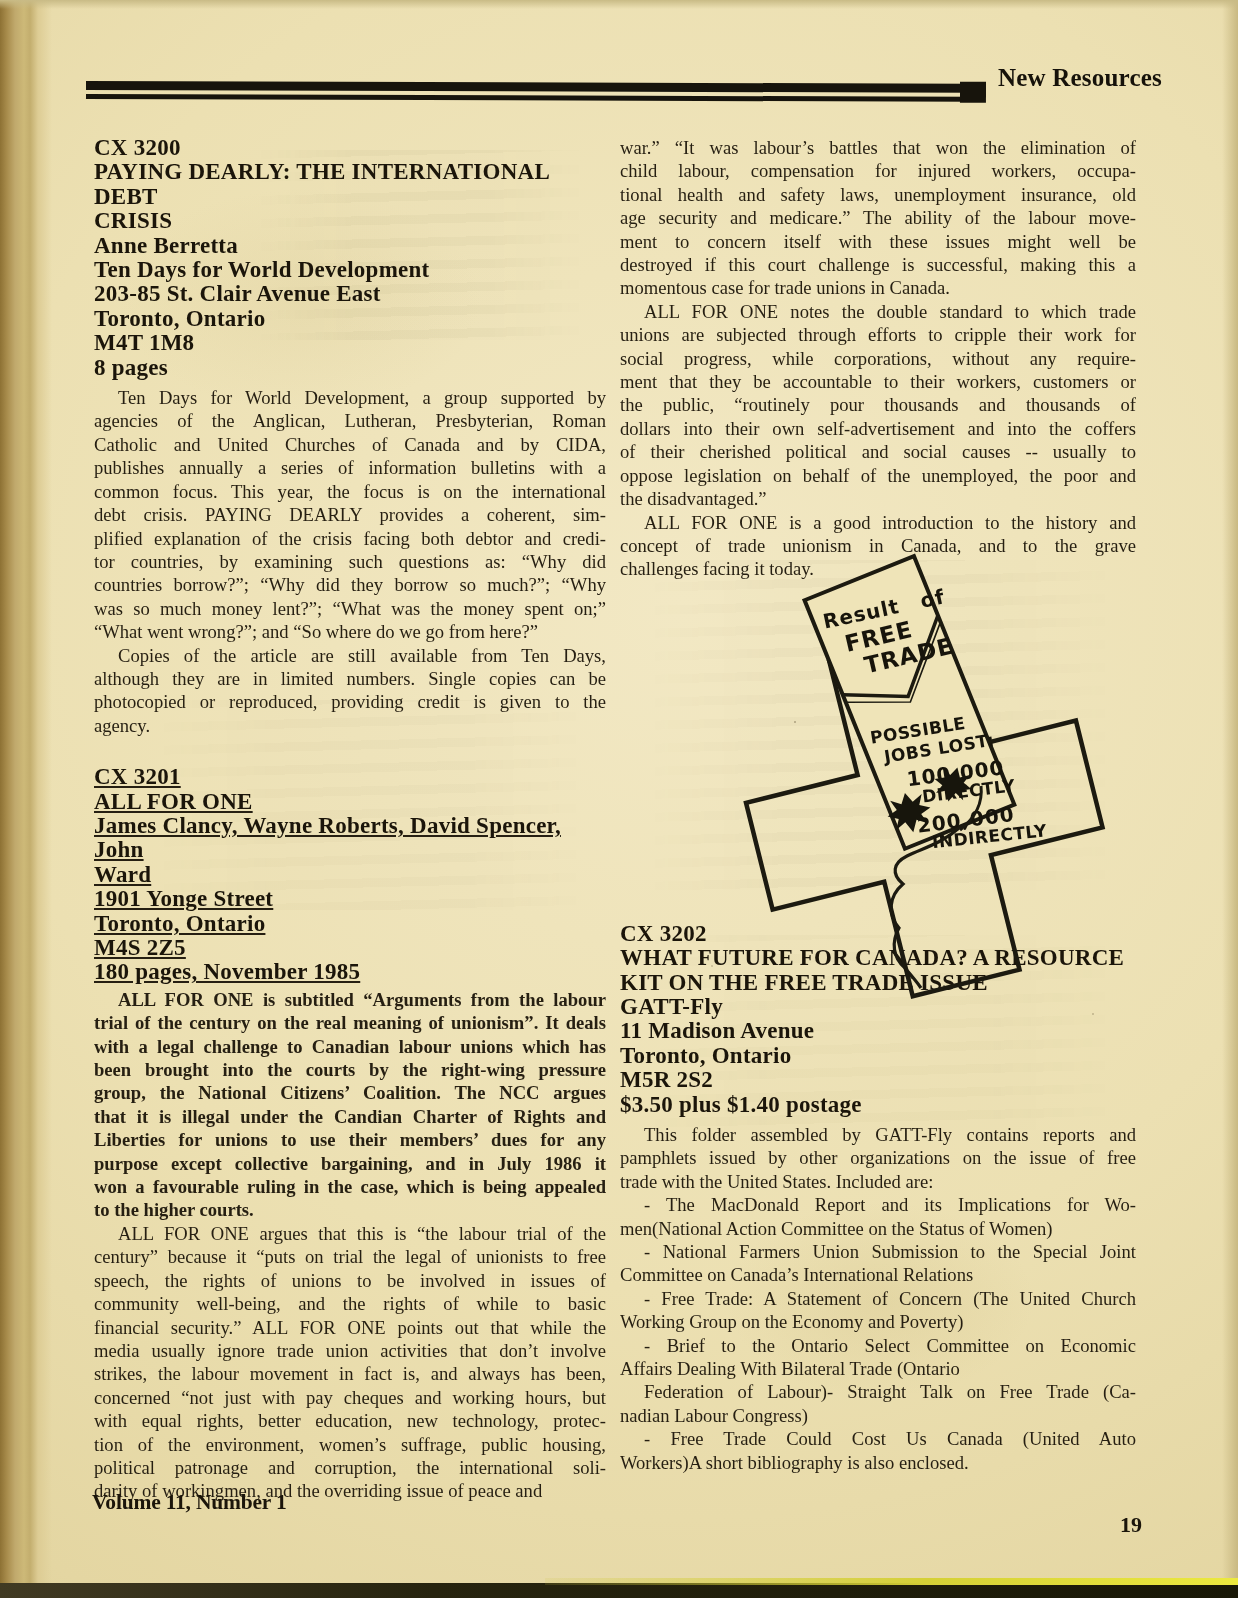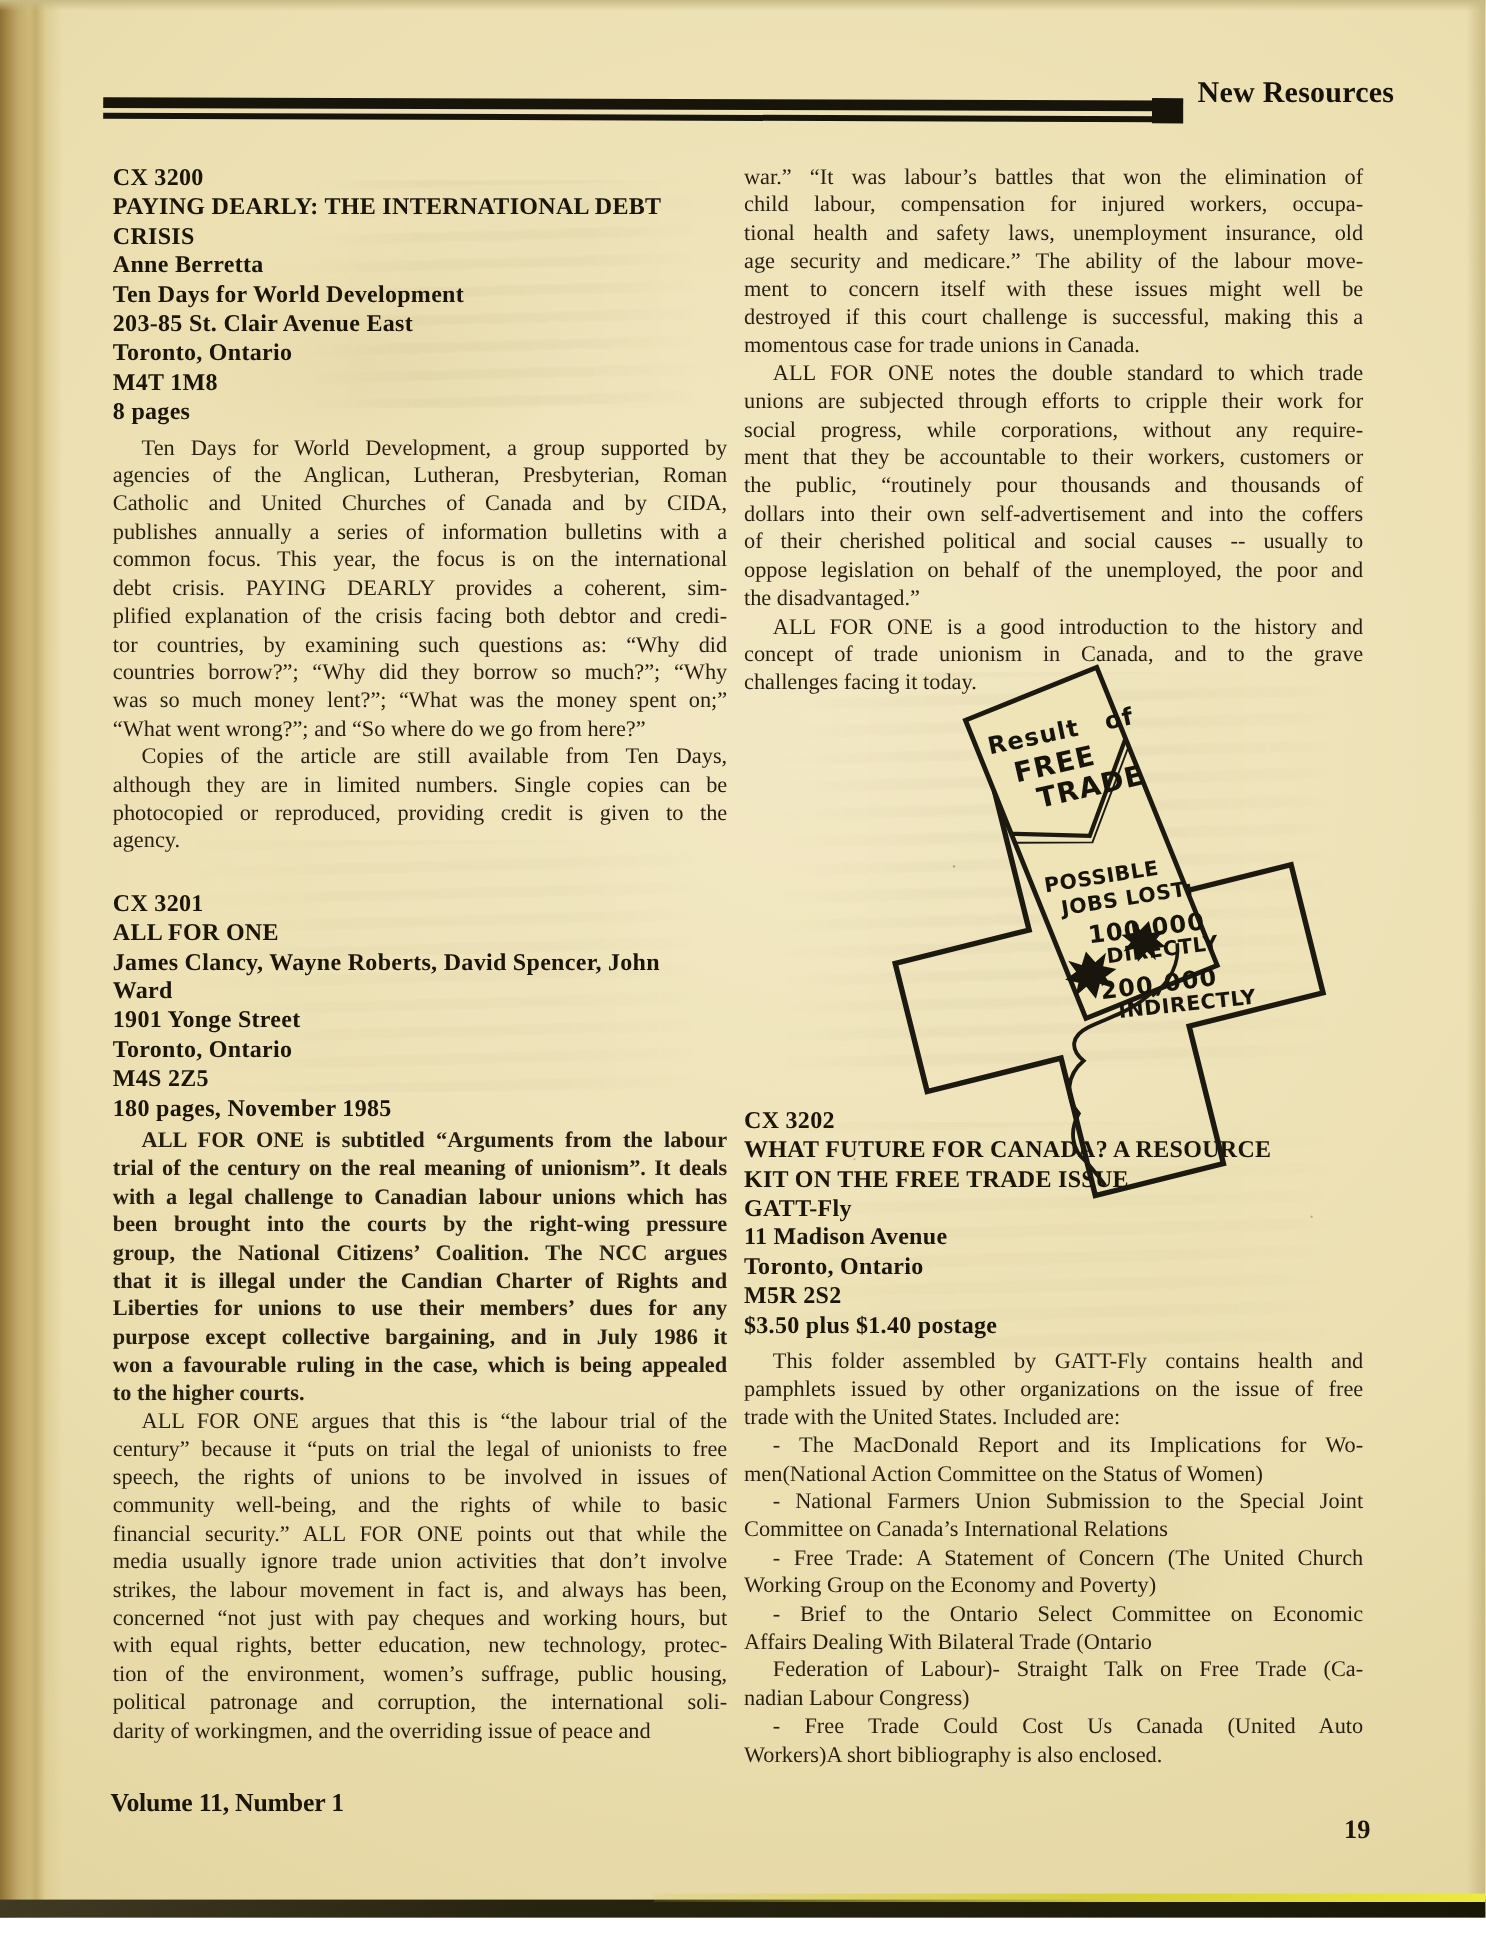--- a/index.html
+++ b/index.html
@@ -46,30 +46,30 @@
   .bar-b { position:absolute; left:0; right:16px; top:15px; height:5px; background:#17140c; }
   .bar-cap { position:absolute; right:0; top:0; width:26px; height:21px; background:#17140c; }
   .new-resources { position:absolute; left:998px; top:64px; z-index:4;
     font-size:25px; font-weight:bold; color:#16120a; letter-spacing:.2px; }
 
   
   .col { position:absolute; top:136px; z-index:3; font-size:18.6px; }
   .col-left  { left:94px;  width:512px; }
   .col-right { left:620px; width:516px; }
 
-  .entry-header .ln { font-weight:bold; font-size:20px; line-height:24.4px;
+  .entry-header .ln { font-weight:bold; font-size:23px; line-height:24.4px;
     color:#1b150a; letter-spacing:.25px; text-align:left; }
   .para { text-align:justify; }
   .para .ln { line-height:23.4px; text-align:justify; text-align-last:justify; }
   .para .ln.last { text-align-last:left; }
   .para.indent .ln:first-child { text-indent:24px; }
 
   
   [data-name="para-ten-days"] { margin-top:6px; }
-  [data-name="entry-cx3201"] { margin-top:28px; }
+  [data-name="entry-cx3201"] { margin-top:28px;text-decoration:underline; }
   [data-name="para-all-for-one-subtitled"] { margin-top:3px;font-weight:bold; }
   [data-name="entry-cx3202"] { margin-top:341px; }
   [data-name="para-this-folder"] { margin-top:6px; }
 
   
   .illustration { position:absolute; left:735px; top:548px; width:380px; height:455px; z-index:3; }
   .hand { font-family:"DejaVu Sans",sans-serif; fill:#17140b; }
   .hand-big { font-size:23px; font-weight:bold; letter-spacing:1px; }
   .hand-med { font-size:20px; font-weight:bold; letter-spacing:1px; }
   .hand-sm  { font-size:17px; font-weight:bold; letter-spacing:.5px; }
@@ -199,21 +199,21 @@
         <div class="ln" data-name="text-line">CX 3202</div>
         <div class="ln" data-name="text-line">WHAT FUTURE FOR CANADA? A RESOURCE</div>
         <div class="ln" data-name="text-line">KIT ON THE FREE TRADE ISSUE</div>
         <div class="ln" data-name="text-line">GATT-Fly</div>
         <div class="ln" data-name="text-line">11 Madison Avenue</div>
         <div class="ln" data-name="text-line">Toronto, Ontario</div>
         <div class="ln" data-name="text-line">M5R 2S2</div>
         <div class="ln last" data-name="text-line">$3.50 plus $1.40 postage</div>
       </div>
       <div class="para indent" data-name="para-this-folder">
-        <div class="ln" data-name="text-line">This folder assembled by GATT-Fly contains health and</div>
+        <div class="ln" data-name="text-line">This folder assembled by GATT-Fly contains reports and</div>
         <div class="ln" data-name="text-line">pamphlets issued by other organizations on the issue of free</div>
         <div class="ln last" data-name="text-line">trade with the United States. Included are:</div>
       </div>
       <div class="para indent" data-name="item-macdonald-report">
         <div class="ln" data-name="text-line">- The MacDonald Report and its Implications for Wo-</div>
         <div class="ln last" data-name="text-line">men(National Action Committee on the Status of Women)</div>
       </div>
       <div class="para indent" data-name="item-national-farmers-union">
         <div class="ln" data-name="text-line">- National Farmers Union Submission to the Special Joint</div>
         <div class="ln last" data-name="text-line">Committee on Canada’s International Relations</div>

